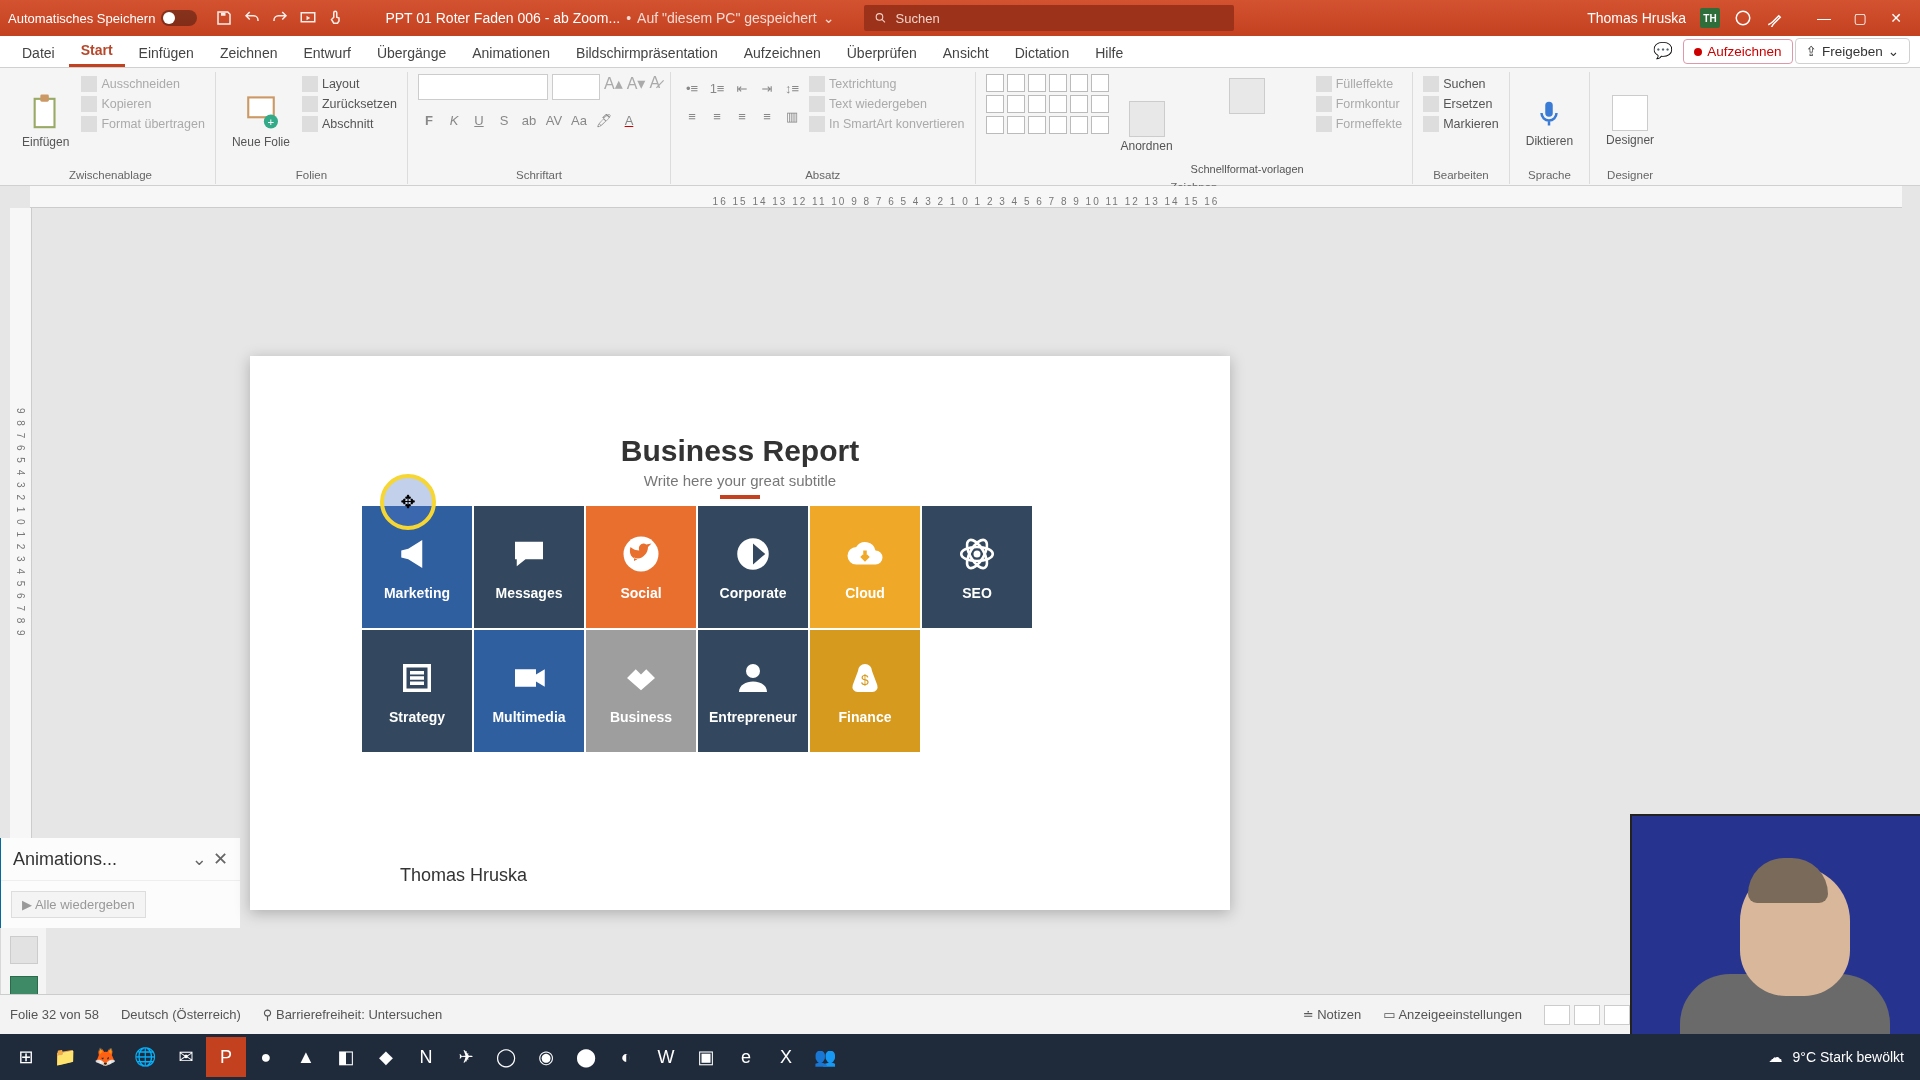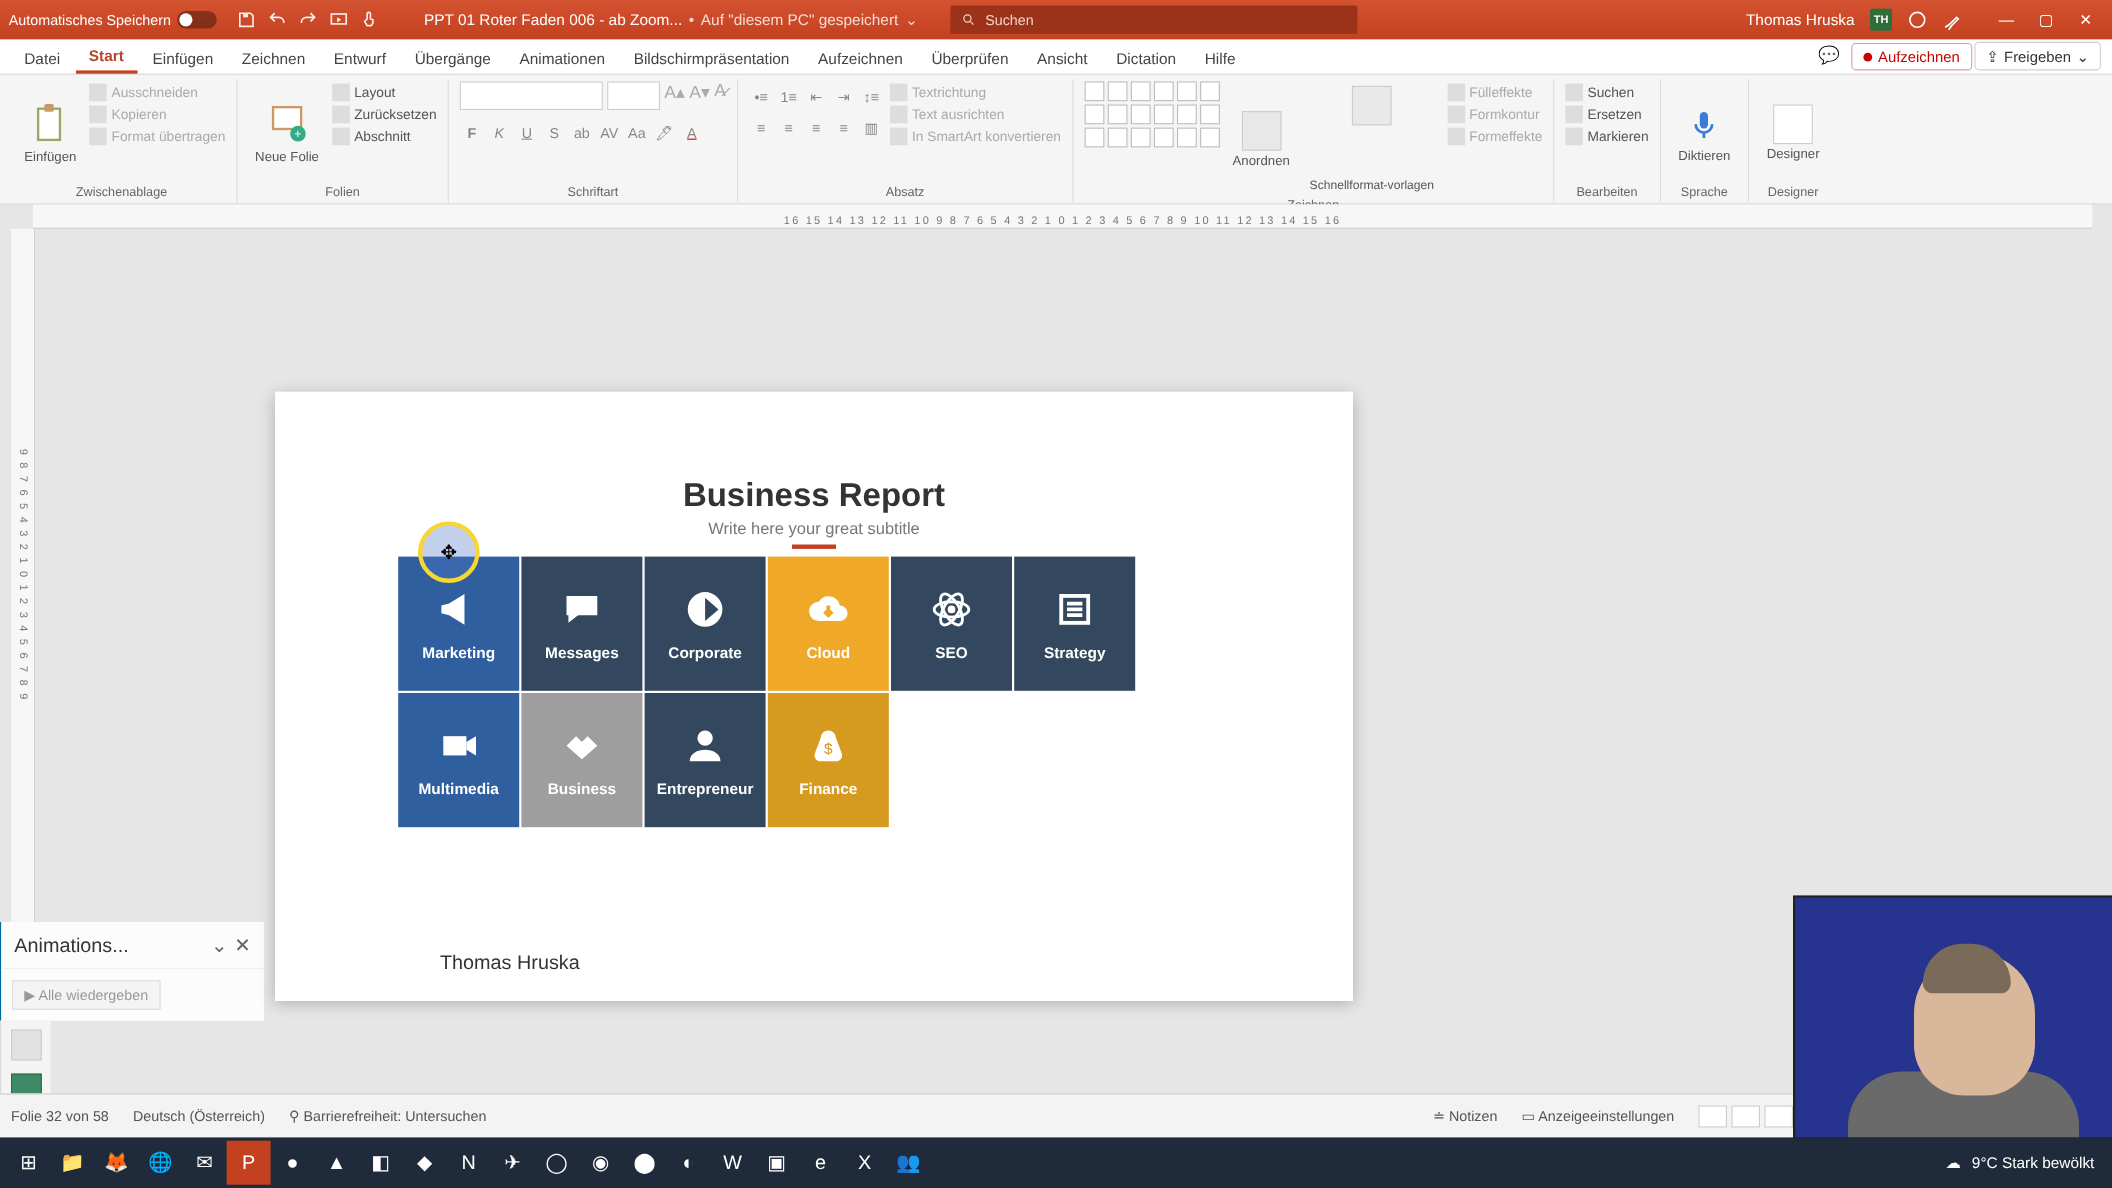--- a/index.html
+++ b/index.html
@@ -322,21 +322,21 @@
           <span>▥</span>
         </div>
       </div>
       <div>
         <div class="smrow dis">
             <span class="smic"></span>
             <span>Textrichtung</span>
           </div>
         <div class="smrow dis">
             <span class="smic"></span>
-            <span>Text ausrichten</span>
+            <span>Text wiedergeben</span>
           </div>
         <div class="smrow dis">
             <span class="smic"></span>
             <span>In SmartArt konvertieren</span>
           </div>
       </div>
     </div>
     <div class="lbl">Absatz</div>
   </div>
 
@@ -497,20 +497,27 @@
             <svg class="ic" viewBox="0 0 24 24">
               <path d="M3 10v4l4 1 8 5V4L7 9z" fill="#fff"></path>
             </svg>
             <div class="tl">Marketing</div>
           </div>
           <div class="tile c-navy">
             <svg class="ic" viewBox="0 0 24 24">
               <path d="M4 5h16v10H10l-5 4V15H4z" fill="#fff"></path>
             </svg>
             <div class="tl">Messages</div>
+          </div>
+          <div class="tile c-orange">
+            <svg class="ic" viewBox="0 0 24 24">
+              <circle cx="12" cy="12" r="10" fill="#fff"></circle>
+              <path d="M8 14c4 2 8-2 8-6l2-2-3 .5C13 5 10 7 11 10c-3 0-5-2-5-2s-2 6 4 7l-2 1" fill="#e96f2f"></path>
+            </svg>
+            <div class="tl">Social</div>
           </div>
           <div class="tile c-navy">
             <svg class="ic" viewBox="0 0 24 24">
               <path d="M12 3a9 9 0 100 18 9 9 0 000-18zm0 3l7 6-7 6z" fill="#fff"></path>
             </svg>
             <div class="tl">Corporate</div>
           </div>
           <div class="tile c-amber">
             <svg class="ic" viewBox="0 0 24 24">
               <path d="M7 18a5 5 0 010-10 6 6 0 0111 2 4 4 0 010 8z" fill="#fff"></path>

